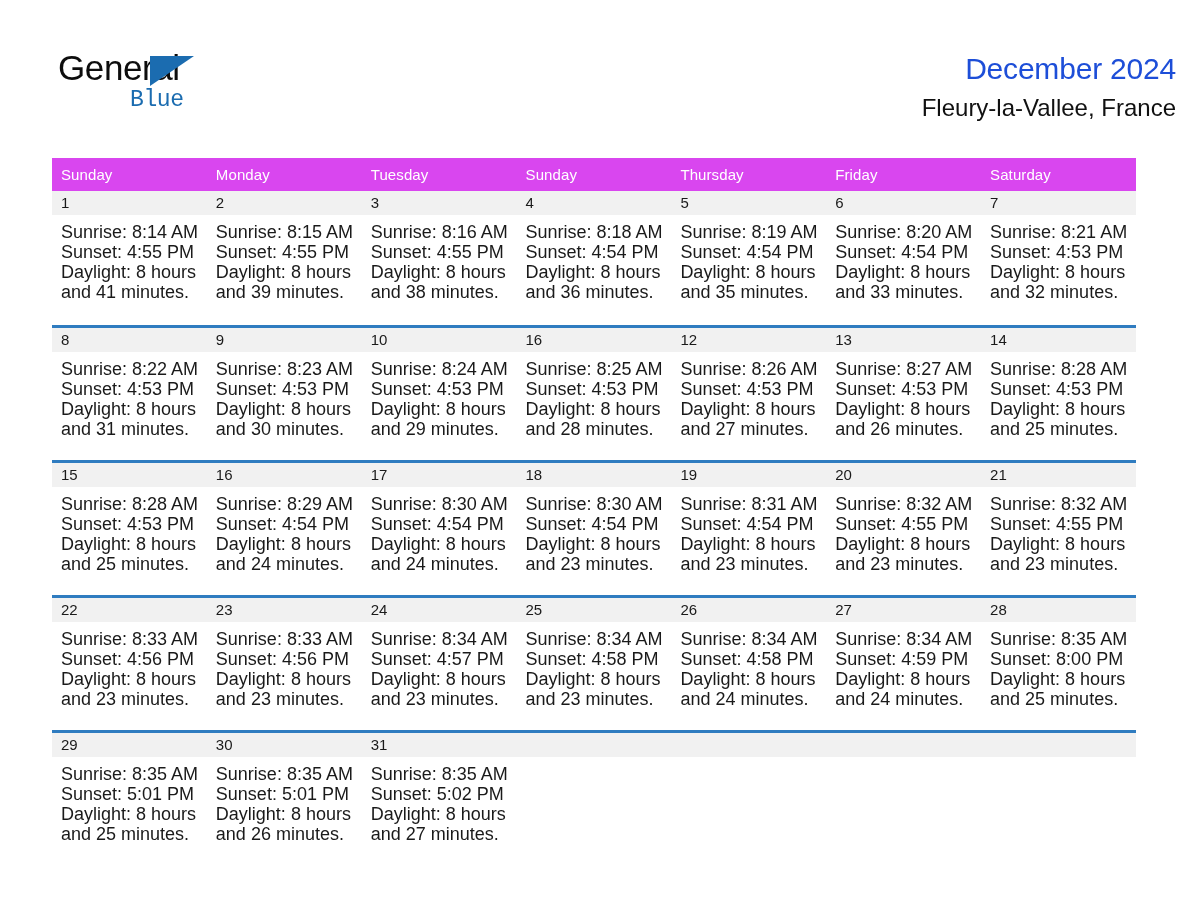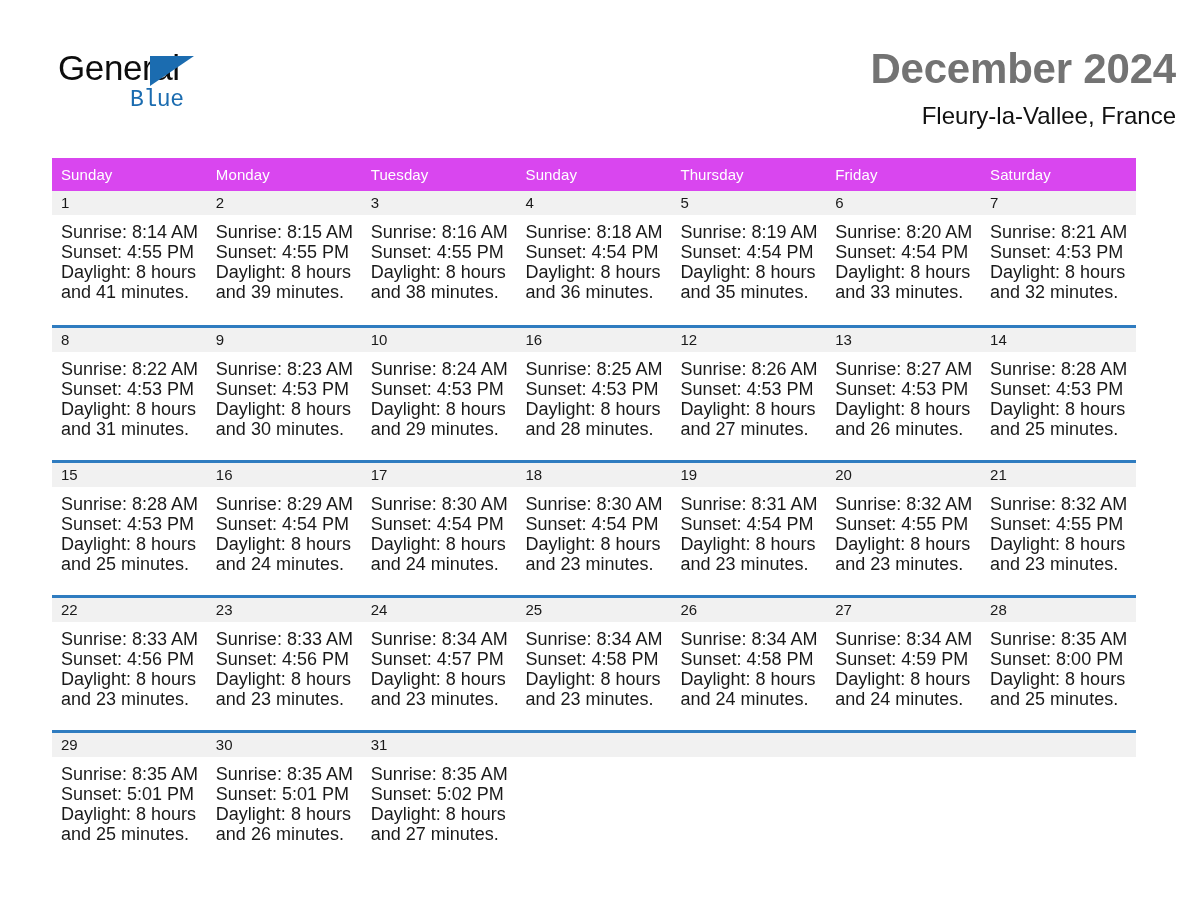--- a/index.html
+++ b/index.html
@@ -69,28 +69,28 @@
     font-family: Liberation Mono, monospace;
   }
 
   .title-block {
     position: absolute;
     right: 52px;
     top: 44px;
     text-align: right;
   }
   .cal-title {
-    font-size: 42px;
+    font-size: 30px;
     line-height: 50px;
-    font-weight: bold;
-    color: #737373;
+    font-weight: normal;
+    color: #1d4ed8;
     letter-spacing: -0.2px;
   }
   .cal-subtitle {
-    margin-top: 8px;
+    margin-top: 0;
     font-size: 24px;
     line-height: 28px;
     font-weight: normal;
     color: #111111;
   }
 
   
   .calendar {
     position: absolute;
     left: 52px;

